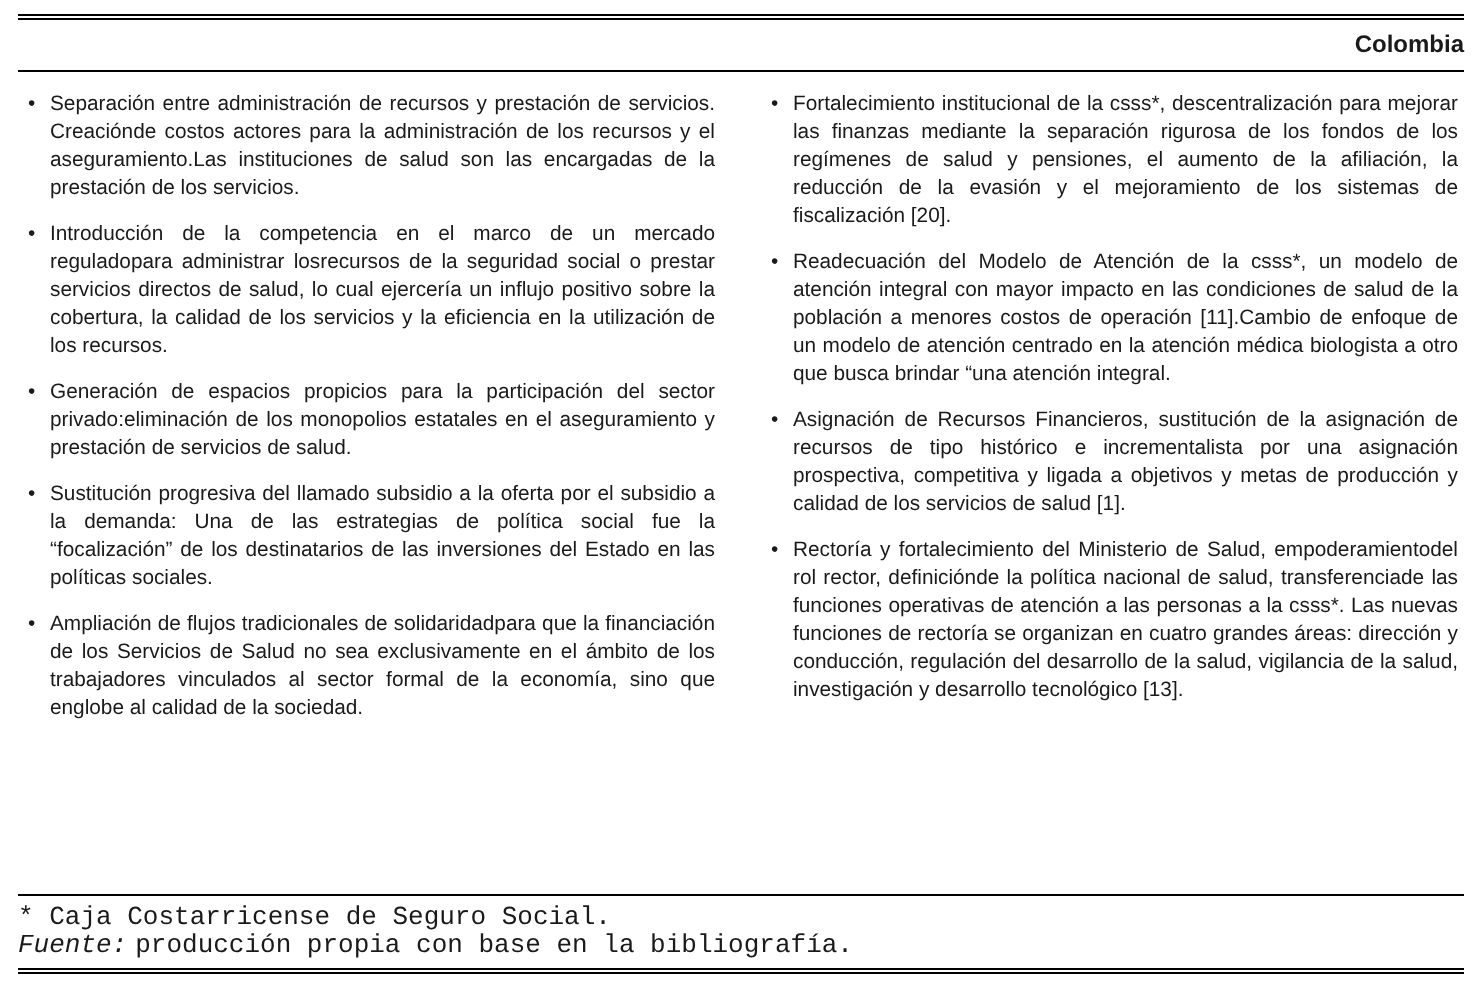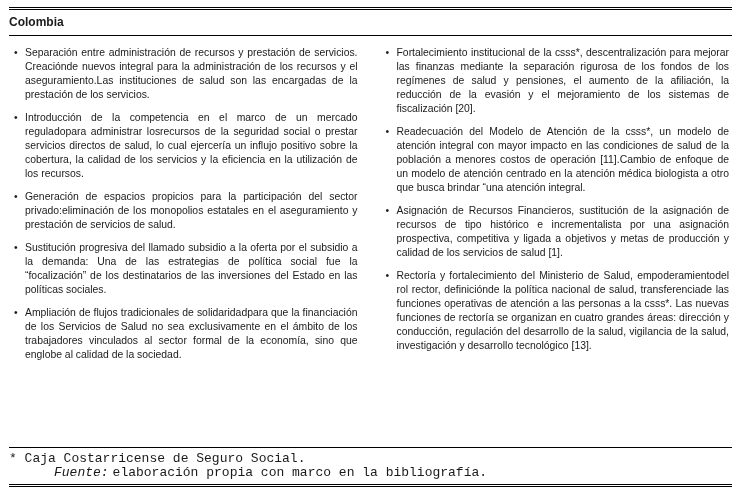--- a/index.html
+++ b/index.html
@@ -21,21 +21,21 @@
     border-bottom: 1px solid #000;
     flex: 0 0 auto;
   }
   .rule-single {
     border-top: 1px solid #000;
     flex: 0 0 auto;
   }
   .header-row { display: flex; padding: 5px 0 6px; flex: 0 0 auto; }
   .header-cell {
     flex: 1;
-    text-align: left;
+    text-align: right;
     font-weight: bold;
     font-size: 12px;
   }
   .content {
     flex: 1 1 auto;
     display: flex;
     gap: 26px;
     padding: 10px 3px 2px;
     overflow: hidden;
   }
@@ -50,41 +50,41 @@
   }
   .item { position: relative; padding-left: 13px; margin-bottom: 9px; }
   .bullet { position: absolute; left: 2px; top: 0; }
   .footnotes {
     font-family: Liberation Mono, monospace;
     font-size: 13px;
     line-height: 14px;
     padding: 4px 0 4px;
     flex: 0 0 auto;
   }
-  .fn-label { font-style: italic; margin-right: 4px; margin-left: 45px; }
+  .fn-label { font-style: italic; margin-right: 4px; }
 </style>
 </head>
 <body>
 
 <div class="page">
 
   <div class="rule-double"></div>
 
   <div class="header-row">
     <div class="header-cell">Colombia</div>
   </div>
 
   <div class="rule-single"></div>
 
   <div class="content">
 
     <ul class="col">
       <li class="item">
         <span class="bullet">•</span>
-        <span>Separación entre administración de recursos y prestación de servicios. Creaciónde nuevos integral para la administración de los recursos y el aseguramiento.Las instituciones de salud son las encargadas de la prestación de los servicios.</span>
+        <span>Separación entre administración de recursos y prestación de servicios. Creaciónde costos actores para la administración de los recursos y el aseguramiento.Las instituciones de salud son las encargadas de la prestación de los servicios.</span>
       </li>
       <li class="item">
         <span class="bullet">•</span>
         <span>Introducción de la competencia en el marco de un mercado reguladopara administrar losrecursos de la seguridad social o prestar servicios directos de salud, lo cual ejercería un influjo positivo sobre la cobertura, la calidad de los servicios y la eficiencia en la utilización de los recursos.</span>
       </li>
       <li class="item">
         <span class="bullet">•</span>
         <span>Generación de espacios propicios para la participación del sector privado:eliminación de los monopolios estatales en el aseguramiento y prestación de servicios de salud.</span>
       </li>
       <li class="item">
@@ -116,19 +116,19 @@
       </li>
     </ul>
 
   </div>
 
   <div class="rule-single"></div>
 
   <div class="footnotes">
     <div class="fn">* Caja Costarricense de Seguro Social.</div>
     <div class="fn">
-      <span class="fn-label">Fuente:</span><span>elaboración propia con marco en la bibliografía.</span>
+      <span class="fn-label">Fuente:</span><span>producción propia con base en la bibliografía.</span>
     </div>
   </div>
 
   <div class="rule-double"></div>
 
 </div>
 
 </body></html>

